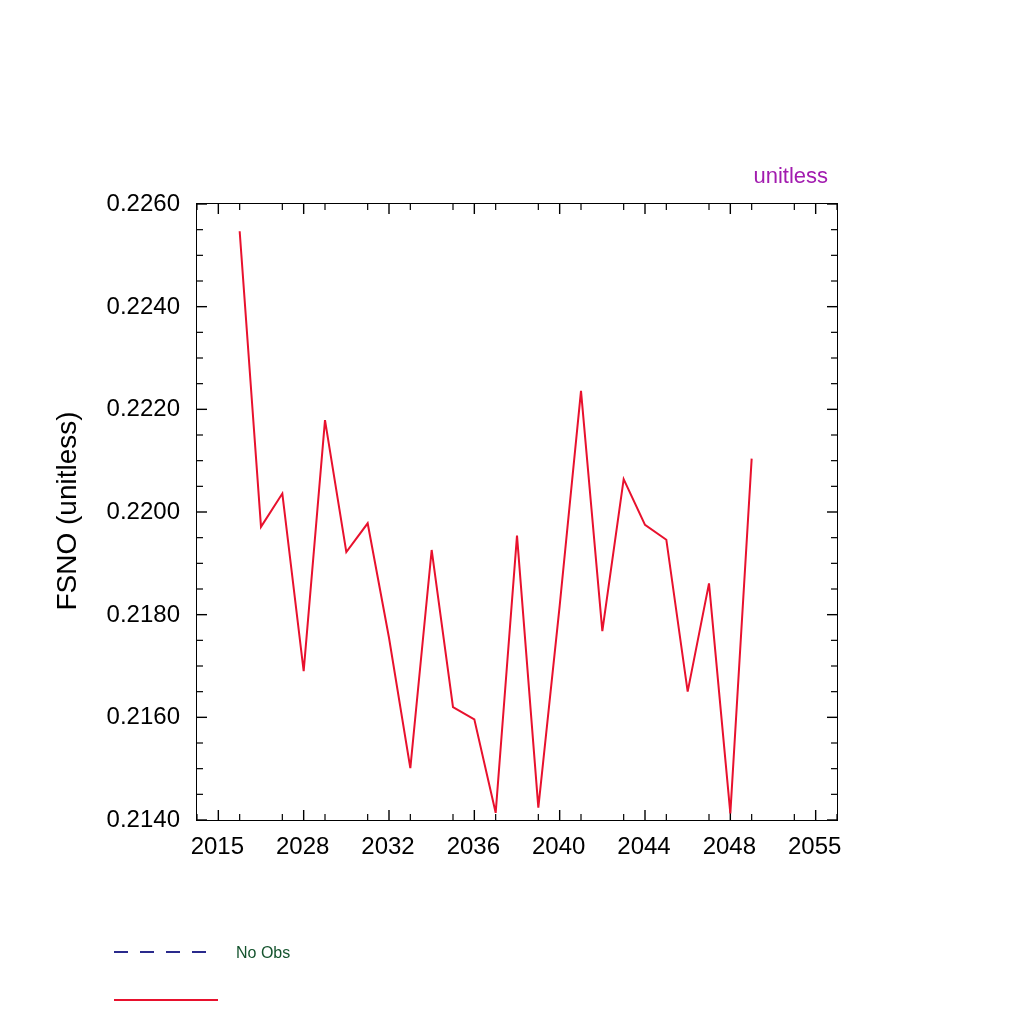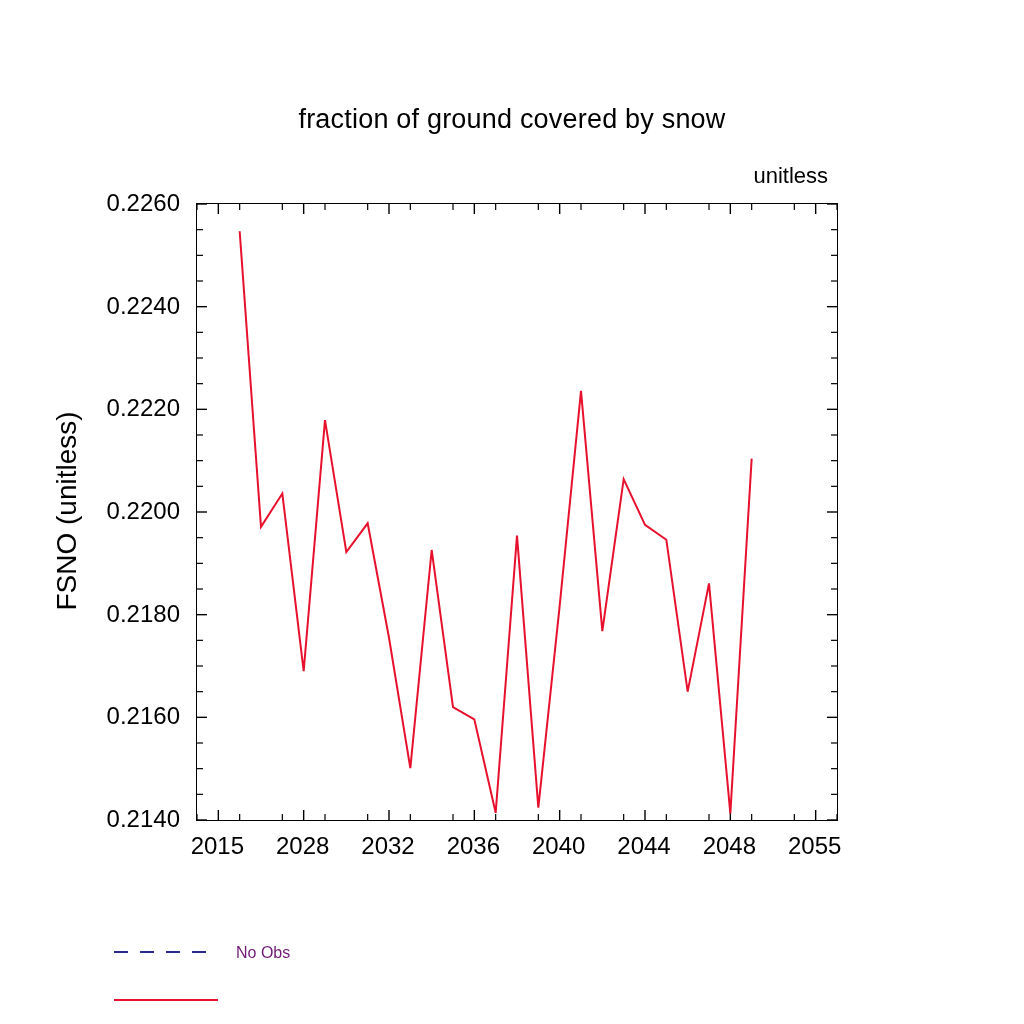--- a/index.html
+++ b/index.html
@@ -29,21 +29,21 @@
     text-align: center;
     font-size: 27px;
     letter-spacing: 0.2px;
     color: #000;
   }
   .units-label {
     position: absolute;
     right: 196px;
     top: 163px;
     font-size: 22px;
-    color: #000000;
+    color: #a21caf;
     white-space: nowrap;
   }
   .y-axis-label {
     position: absolute;
     left: -133px;
     top: 495px;
     width: 400px;
     text-align: center;
     transform: rotate(-90deg);
     transform-origin: 50% 50%;
@@ -98,31 +98,30 @@
     height: 20px;
   }
   .legend-row.r1 .legend-swatch { left: 112px; width: 108px; }
   .legend-row.r2 .legend-swatch { left: 112px; width: 108px; }
   .legend-text {
     position: absolute;
     left: 236px;
     top: 2px;
     font-size: 16px;
     white-space: nowrap;
-    color: #701a75;
+    color: #14532d;
   }
   .legend-row.r2 .legend-text { font-size: 16px; }
   svg { display: block; }
 </style>
 </head>
 <body>
 
 <div id="figure">
 
-  <div class="chart-title">fraction of ground covered by snow</div>
   <div class="units-label">unitless</div>
   <div class="y-axis-label">FSNO  (unitless)</div>
 
   <div class="plot-area">
     <svg id="plot-svg" width="640" height="616" viewBox="0 0 640 616">
         <line x1="21.333333333333332" x2="21.333333333333332" y1="0" y2="10" stroke="#000" stroke-width="1.4"></line>
         <line x1="21.333333333333332" x2="21.333333333333332" y1="616" y2="606" stroke="#000" stroke-width="1.4"></line>
         <line x1="106.66666666666666" x2="106.66666666666666" y1="0" y2="10" stroke="#000" stroke-width="1.4"></line>
         <line x1="106.66666666666666" x2="106.66666666666666" y1="616" y2="606" stroke="#000" stroke-width="1.4"></line>
         <line x1="192" x2="192" y1="0" y2="10" stroke="#000" stroke-width="1.4"></line>

